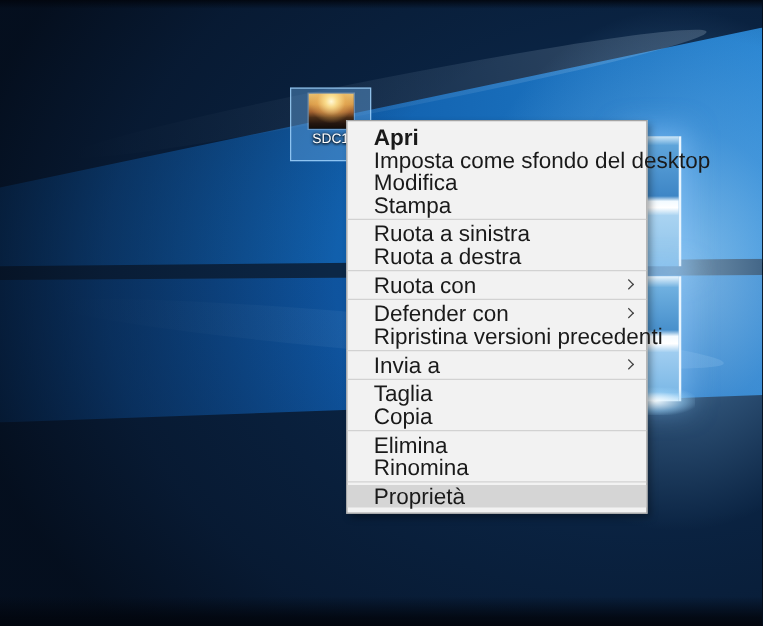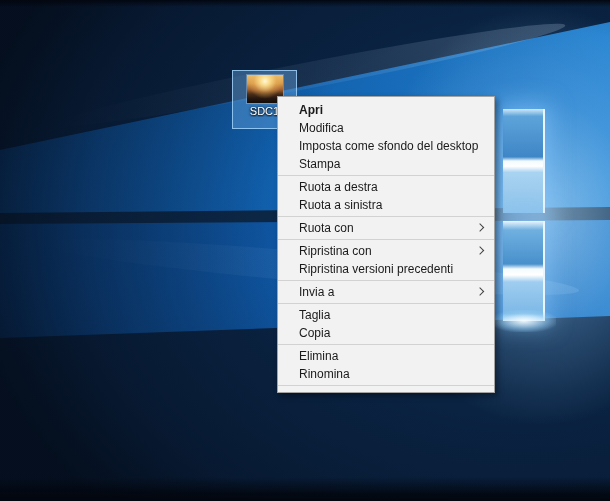--- a/index.html
+++ b/index.html
@@ -57,27 +57,27 @@
       linear-gradient(180deg,#e8c070 0%,#d89b4a 30%,#a06030 52%,#4a2e18 68%,#241610 85%,#140d08 100%);
     box-shadow:0 0 0 1px rgba(255,255,255,0.25);
   }
   .icon-label{
     margin-top:2px;text-align:center;font-size:11px;color:#fff;
     text-shadow:0 1px 2px #000,0 0 3px rgba(0,0,0,0.85);
     white-space:nowrap;overflow:hidden;
   }
 
   .context-menu{
-    position:absolute;left:277px;top:96px;width:218px;z-index:10;
+    position:absolute;left:277px;top:96px;width:241px;z-index:10;
     box-sizing:border-box;
     background:var(--menu-bg,#f2f2f2);
     border:1px solid var(--menu-border,#a3a3a3);
     padding:4px 0;
     box-shadow:3px 3px 6px rgba(0,0,0,0.38);
-    font-size:12px;color:var(--menu-text,#1a1a1a);
+    font-size:18px;color:var(--menu-text,#1a1a1a);
     cursor:default;
   }
   .menu-item{position:relative;height:18px;line-height:18px;padding:0 28px 0 21px;white-space:nowrap;}
   .menu-item.bold{font-weight:bold;}
   .menu-item.highlighted{background:var(--menu-highlight,#d5d5d5);}
   .menu-sep{height:1px;margin:2px 0;background:#d2d2d2;}
   .chevron{
     position:absolute;right:11px;top:50%;width:5px;height:5px;
     border-top:1px solid #444;border-right:1px solid #444;
     transform:translateY(-58%) rotate(45deg);
@@ -106,36 +106,37 @@
   <div class="wp-layer wp-bottomstrip"></div>
 
   <div class="desktop-icon">
     <div class="thumb"></div>
     <div class="icon-label">SDC1</div>
   </div>
 
   <div class="context-menu">
     <div class="menu-items">
         <div class="menu-item bold"><span>Apri</span></div>
+        <div class="menu-item"><span>Imposta come sfondo del desktop</span></div>
         <div class="menu-item"><span>Modifica</span></div>
-        <div class="menu-item"><span>Imposta come sfondo del desktop</span></div>
         <div class="menu-item"><span>Stampa</span></div>
         <div class="menu-sep"></div>
+        <div class="menu-item"><span>Ruota a sinistra</span></div>
         <div class="menu-item"><span>Ruota a destra</span></div>
-        <div class="menu-item"><span>Ruota a sinistra</span></div>
         <div class="menu-sep"></div>
         <div class="menu-item"><span>Ruota con</span><span class="chevron"></span></div>
         <div class="menu-sep"></div>
-        <div class="menu-item"><span>Ripristina con</span><span class="chevron"></span></div>
+        <div class="menu-item"><span>Defender con</span><span class="chevron"></span></div>
         <div class="menu-item"><span>Ripristina versioni precedenti</span></div>
         <div class="menu-sep"></div>
         <div class="menu-item"><span>Invia a</span><span class="chevron"></span></div>
         <div class="menu-sep"></div>
         <div class="menu-item"><span>Taglia</span></div>
         <div class="menu-item"><span>Copia</span></div>
         <div class="menu-sep"></div>
         <div class="menu-item"><span>Elimina</span></div>
         <div class="menu-item"><span>Rinomina</span></div>
         <div class="menu-sep"></div>
+        <div class="menu-item highlighted"><span>Proprietà</span></div>
       </div>
   </div>
 
 </div>
 
 </body></html>

